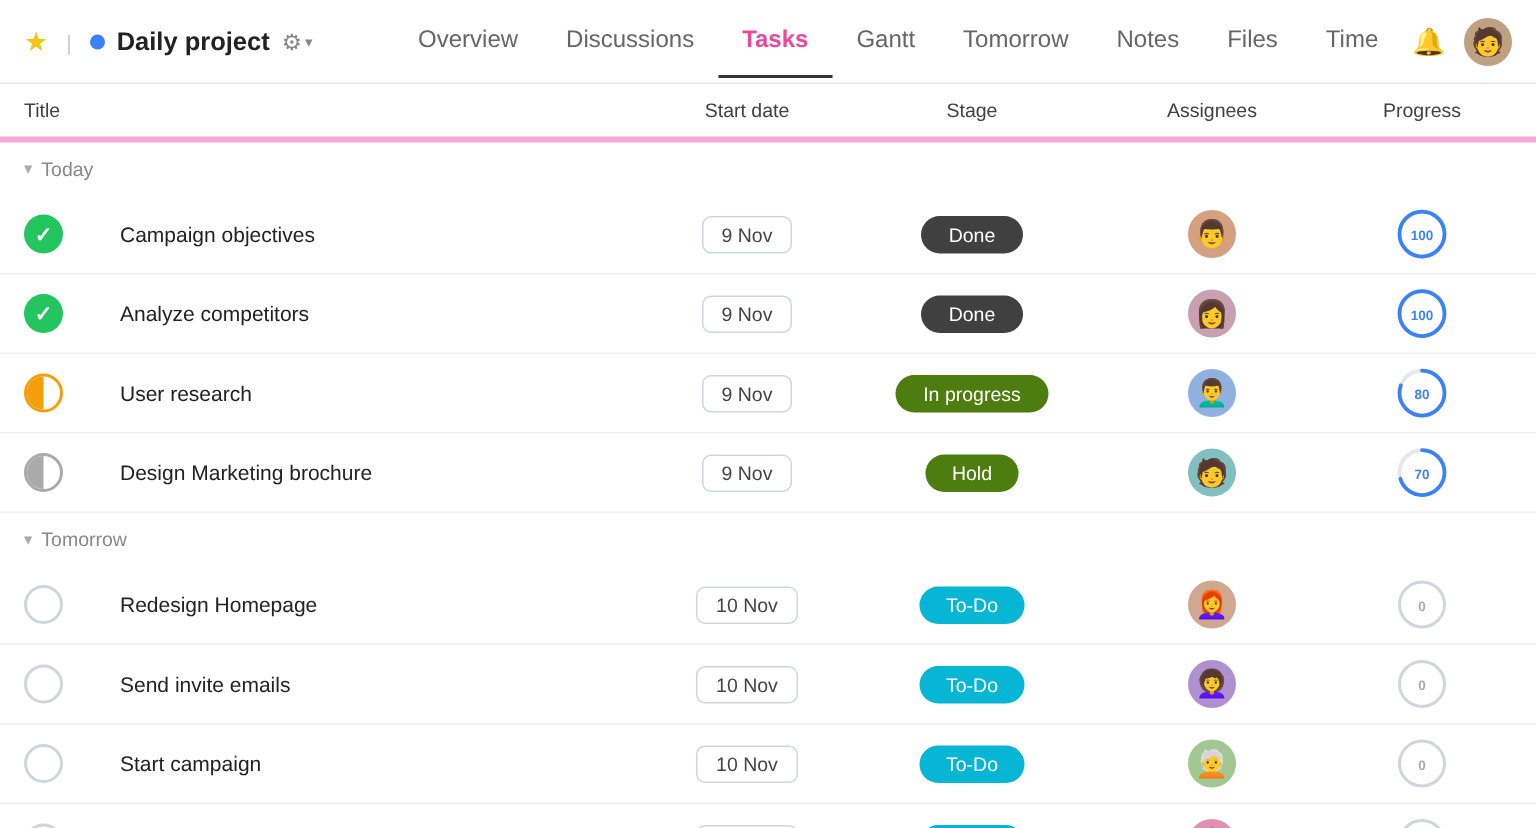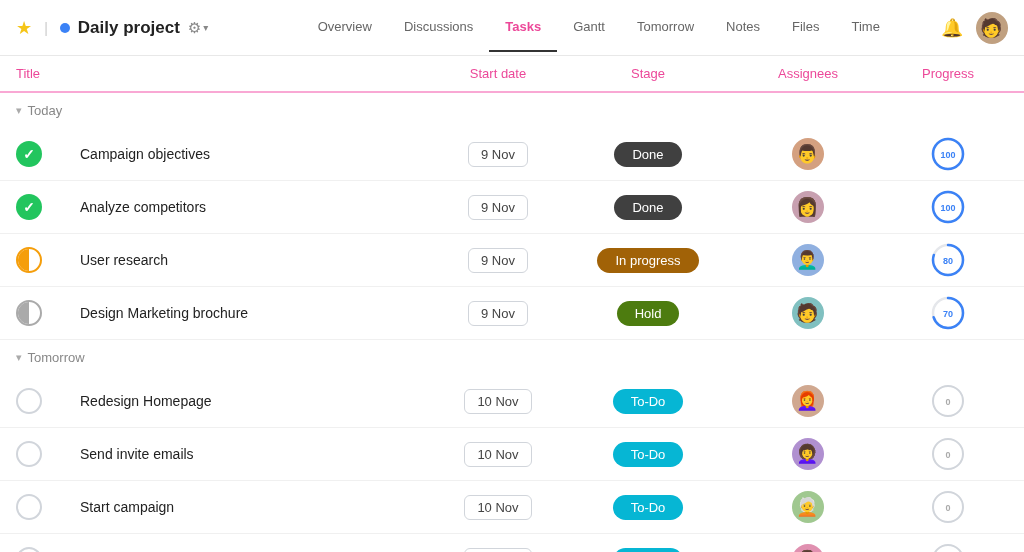--- a/index.html
+++ b/index.html
@@ -7,28 +7,28 @@
 
     
     .header { display: flex; align-items: center; height: 56px; padding: 0 16px; border-bottom: 1px solid #e8e8e8; gap: 0; }
     .header-left { display: flex; align-items: center; gap: 8px; min-width: 240px; }
     .star-icon { color: #f5c518; font-size: 18px; }
     .dot { width: 10px; height: 10px; background: #3b82f6; border-radius: 50%; }
     .project-name { font-weight: 700; font-size: 17px; color: #222; }
     .settings-btn { display: flex; align-items: center; gap: 2px; color: #888; cursor: pointer; font-size: 13px; }
     .gear-icon { font-size: 15px; }
     .nav-tabs { display: flex; align-items: center; gap: 0; flex: 1; justify-content: center; }
-    .nav-tab { padding: 0 16px; height: 48px; display: flex; align-items: center; color: #666; cursor: pointer; font-size: 13px; text-decoration: none; border-bottom: 2px solid transparent; }
+    .nav-tab { padding: 0 16px; height: 48px; display: flex; align-items: center; color: #666; cursor: pointer; font-size: 16px; text-decoration: none; border-bottom: 2px solid transparent; }
     .nav-tab.active { color: #ec4899; font-weight: 600; border-bottom: 2px solid #333; }
     .header-right { display: flex; align-items: center; gap: 12px; min-width: 60px; justify-content: flex-end; }
     .bell-icon { font-size: 18px; color: #555; cursor: pointer; }
     .avatar { width: 32px; height: 32px; border-radius: 50%; background: #c0a080; cursor: pointer; overflow: hidden; display: flex; align-items: center; justify-content: center; font-size: 18px; }
 
     
-    .table-header { display: grid; grid-template-columns: 1fr 140px 160px 160px 120px; padding: 10px 16px; border-bottom: 2px solid #f9a8d4; color: #ec4899; font-size: 13px; }
+    .table-header { display: grid; grid-template-columns: 1fr 140px 160px 160px 120px; padding: 10px 16px; border-bottom: 4px solid #f9a8d4; color: #404040; font-size: 13px; }
     .th { text-align: left; }
     .th.center { text-align: center; }
 
     
     .section-header { display: flex; align-items: center; gap: 6px; padding: 10px 16px; color: #888; font-size: 13px; font-weight: 500; cursor: pointer; }
     .chevron { font-size: 11px; color: #aaa; }
 
     
     .task-row { display: grid; grid-template-columns: 1fr 140px 160px 160px 120px; padding: 8px 16px; align-items: center; border-bottom: 1px solid #f0f0f0; }
     .task-title-cell { display: flex; align-items: center; gap: 10px; }
@@ -44,21 +44,21 @@
     .status-hold-half { position: absolute; left: 0; top: 0; width: 50%; height: 100%; background: #aaa; }
     .status-empty { border: 2px solid #d1d5db; background: transparent; }
 
     
     .date-badge { border: 1px solid #d1d5db; border-radius: 6px; padding: 4px 12px; font-size: 13px; color: #444; text-align: center; display: inline-block; }
 
     
     .stage-cell { display: flex; justify-content: center; }
     .stage-badge { border-radius: 20px; padding: 5px 18px; font-size: 13px; font-weight: 500; color: white; display: inline-block; }
     .stage-done { background: #404040; }
-    .stage-in-progress { background: #a16207; text-align: center; }
+    .stage-in-progress { background: #4d7c0f; text-align: center; }
     .stage-hold { background: #4d7c0f; }
     .stage-todo { background: #06b6d4; }
 
     
     .assignee-cell { display: flex; justify-content: center; }
     .assignee-avatar { width: 32px; height: 32px; border-radius: 50%; display: flex; align-items: center; justify-content: center; font-size: 18px; overflow: hidden; }
 
     
     .progress-cell { display: flex; justify-content: center; }
 

